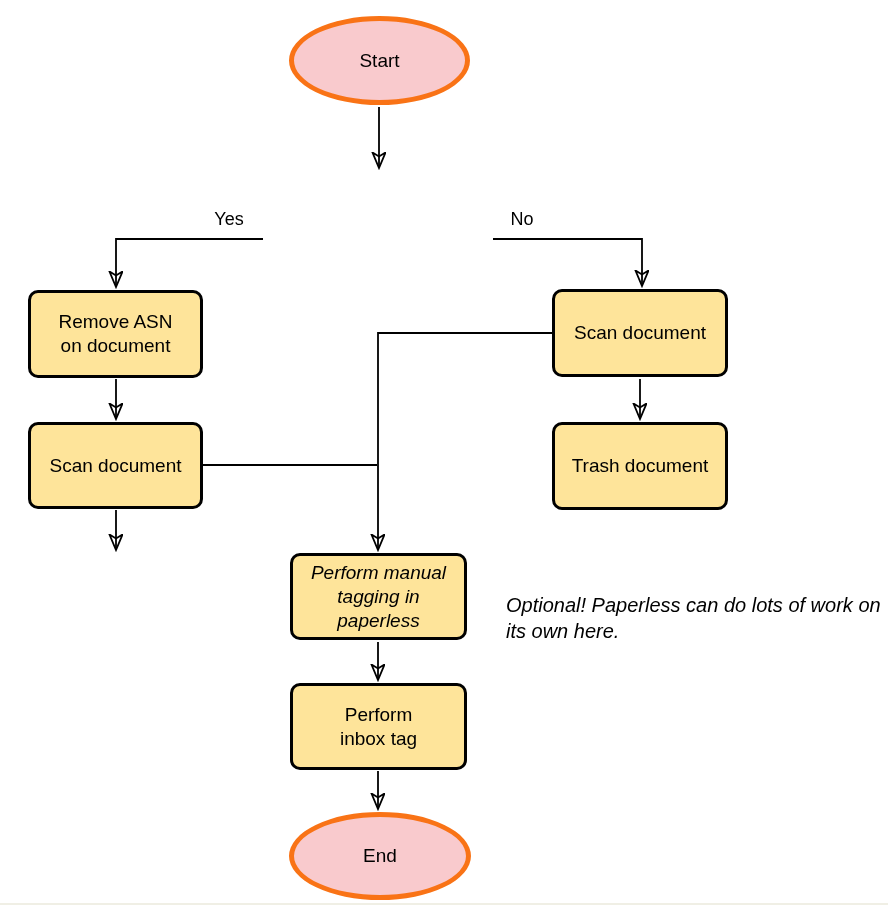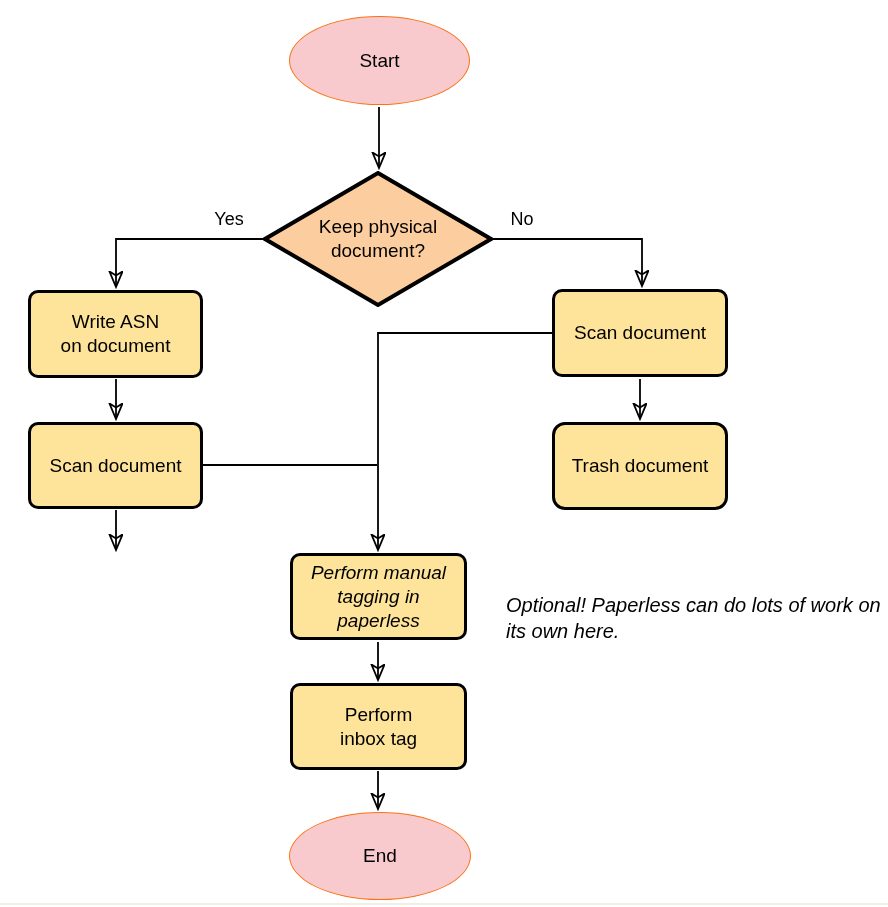--- a/index.html
+++ b/index.html
@@ -31,21 +31,21 @@
     box-sizing: border-box;
     font-size: 19px;
     line-height: 24px;
   }
   .node .label { white-space: pre-line; }
   .process {
     border: 3px solid #000000;
     border-radius: 10px;
   }
   .terminal {
-    border: 1px solid #f97316;
+    border: 5px solid #f97316;
     border-radius: 50%;
   }
   .decision-wrap { position: absolute; }
   .decision-wrap svg { position: absolute; left: 0; top: 0; }
   .decision-wrap .label {
     position: absolute;
     left: 0; top: 0; right: 0; bottom: 0;
     display: flex;
     align-items: center;
     justify-content: center;
@@ -98,43 +98,36 @@
     <path d="M552,333 L378,333 L378,550" marker-end="url(#arrow)"></path>
     <path d="M203,465 L377,465"></path>
     <path d="M378,642 L378,680" marker-end="url(#arrow)"></path>
     <path d="M378,771 L378,809" marker-end="url(#arrow)"></path>
   </svg>
 
   <div class="node terminal" style="left: 289px; top: 16px; width: 181px; height: 89px; background: rgb(249, 202, 205);">
     <span class="label">Start</span>
   </div>
 
-  <div class="decision-wrap" style="left:263px; top:171px; width:230px; height:136px;">
-    <svg width="230" height="136" viewBox="0 0 230 136">
-      <polygon points="115,2 228,68 115,134 2,68" stroke="#000000" stroke-width="4" stroke-linejoin="miter" fill="#FCCE9F"></polygon>
-    </svg>
-    <span class="label">Keep physical
-document?</span>
-  </div>
 
   <div class="edge-label" style="left:205px; top:208px; width:44px;">Yes</div>
   <div class="edge-label" style="left:498px; top:208px; width:44px;">No</div>
 
   <div class="node process" style="left: 28px; top: 290px; width: 175px; height: 88px; background: rgb(254, 228, 154);">
-    <span class="label">Write ASN
+    <span class="label">Remove ASN
 on document</span>
   </div>
   <div class="node process" style="left: 28px; top: 422px; width: 175px; height: 87px; background: rgb(254, 228, 154);">
     <span class="label">Scan document</span>
   </div>
 
   <div class="node process" style="left: 552px; top: 289px; width: 176px; height: 88px; background: rgb(254, 228, 154);">
     <span class="label">Scan document</span>
   </div>
-  <div class="node process" style="left: 552px; top: 422px; width: 176px; height: 88px; background: rgb(254, 228, 154); border-radius: 13px;">
+  <div class="node process" style="left: 552px; top: 422px; width: 176px; height: 88px; background: rgb(254, 228, 154);">
     <span class="label">Trash document</span>
   </div>
 
   <div class="node process" style="left: 290px; top: 553px; width: 177px; height: 87px; background: rgb(254, 228, 154); font-style: italic;">
     <span class="label">Perform manual
 tagging in
 paperless</span>
   </div>
 
   <div class="annotation" style="left:506px; top:592px; width:404px;">Optional! Paperless can do lots of work on

